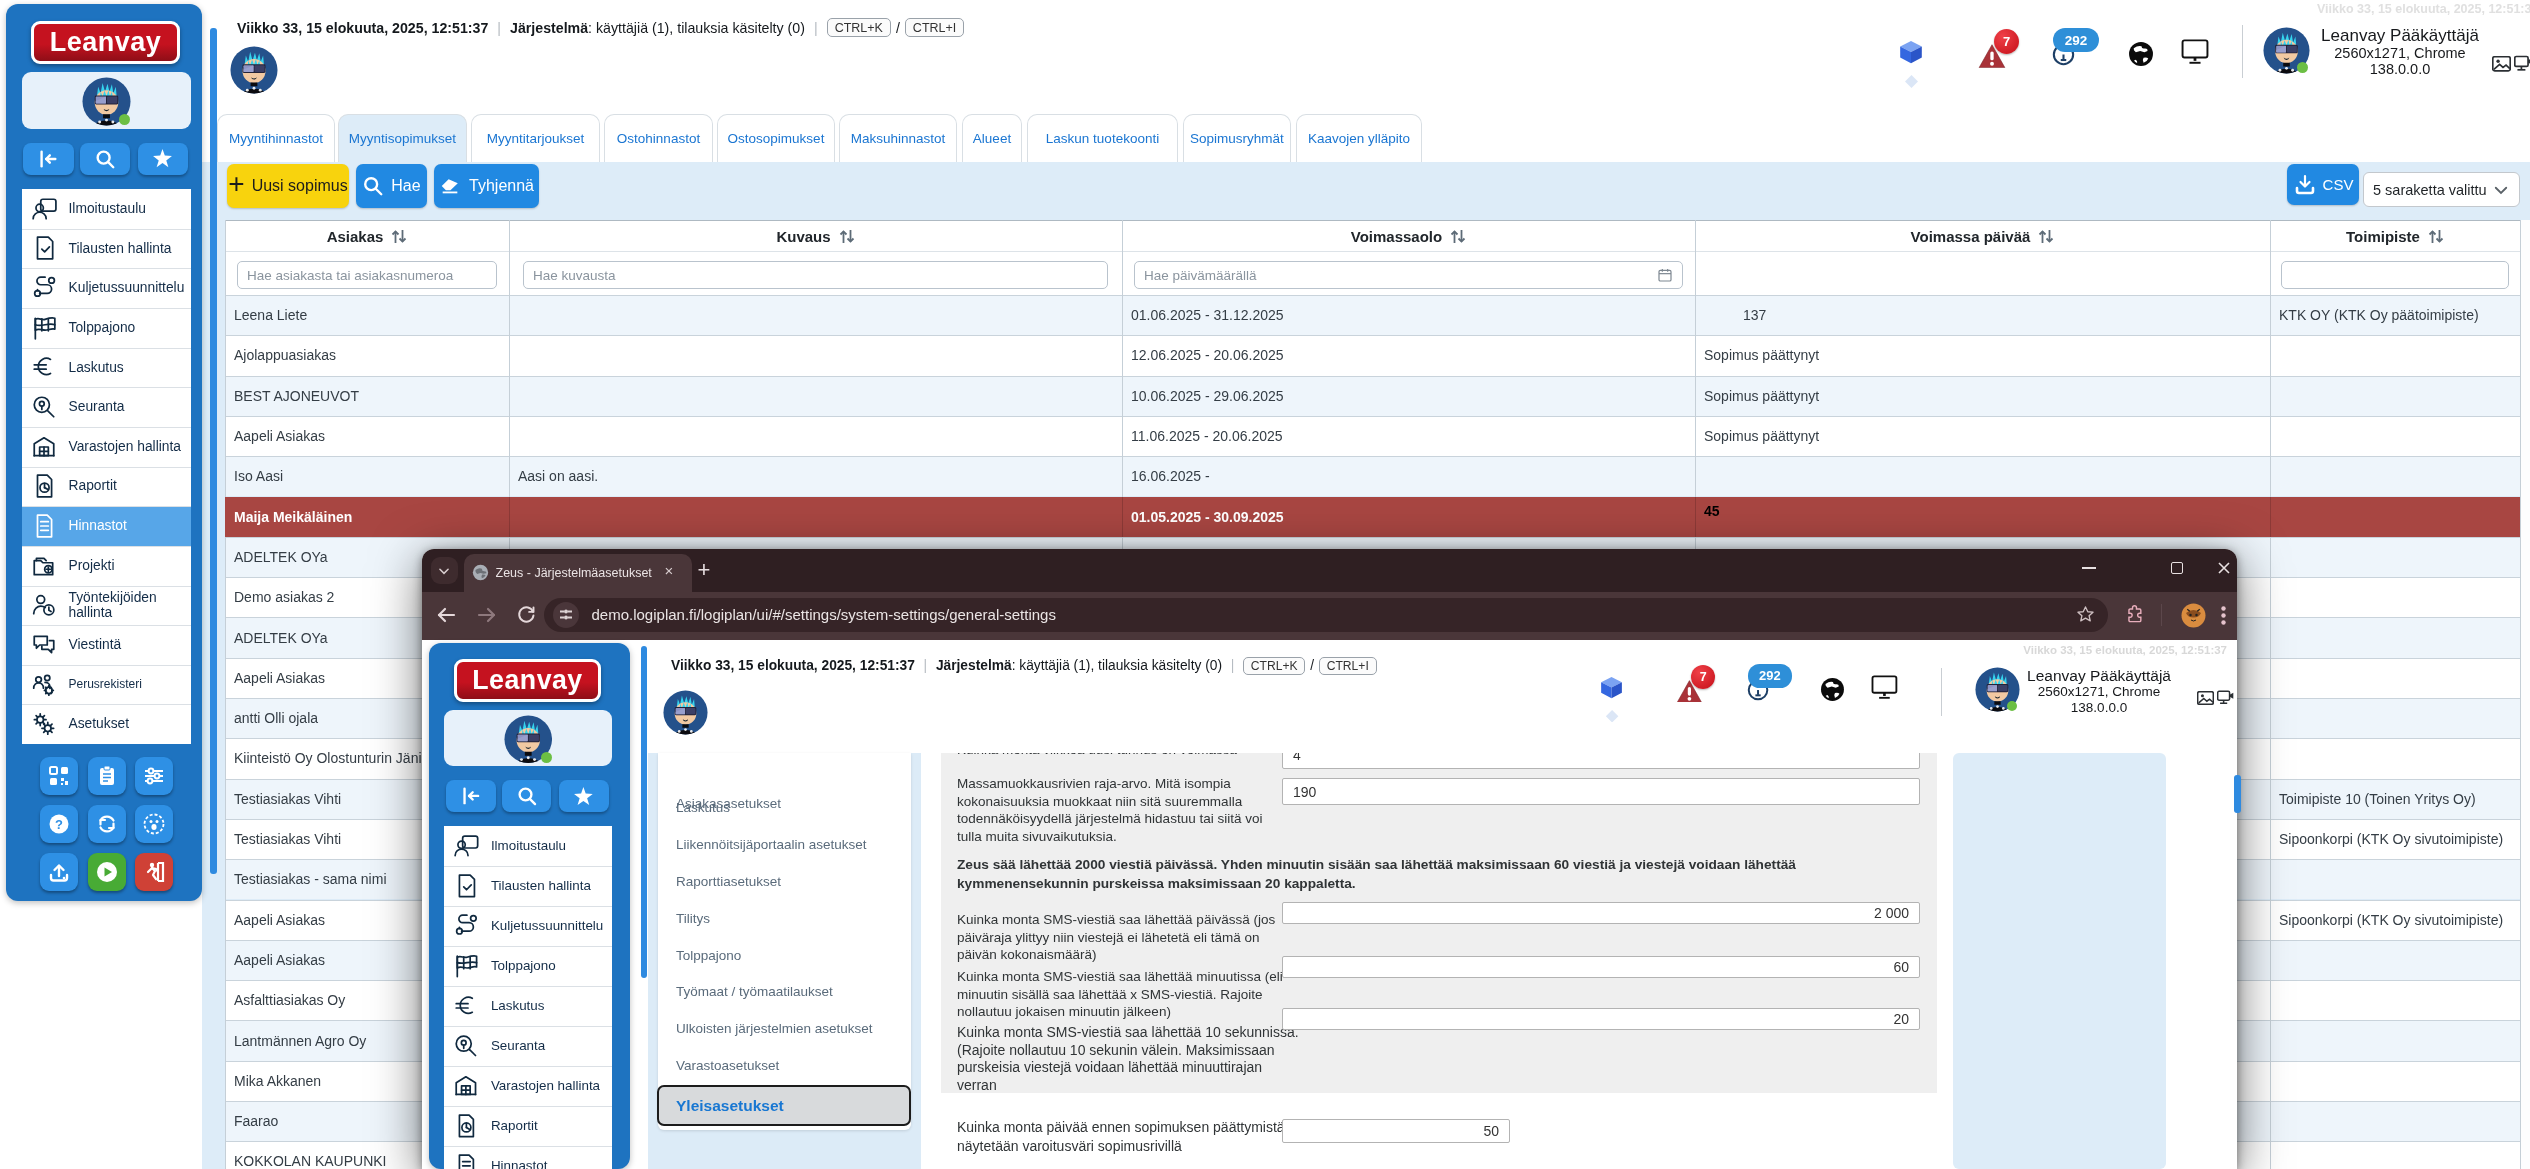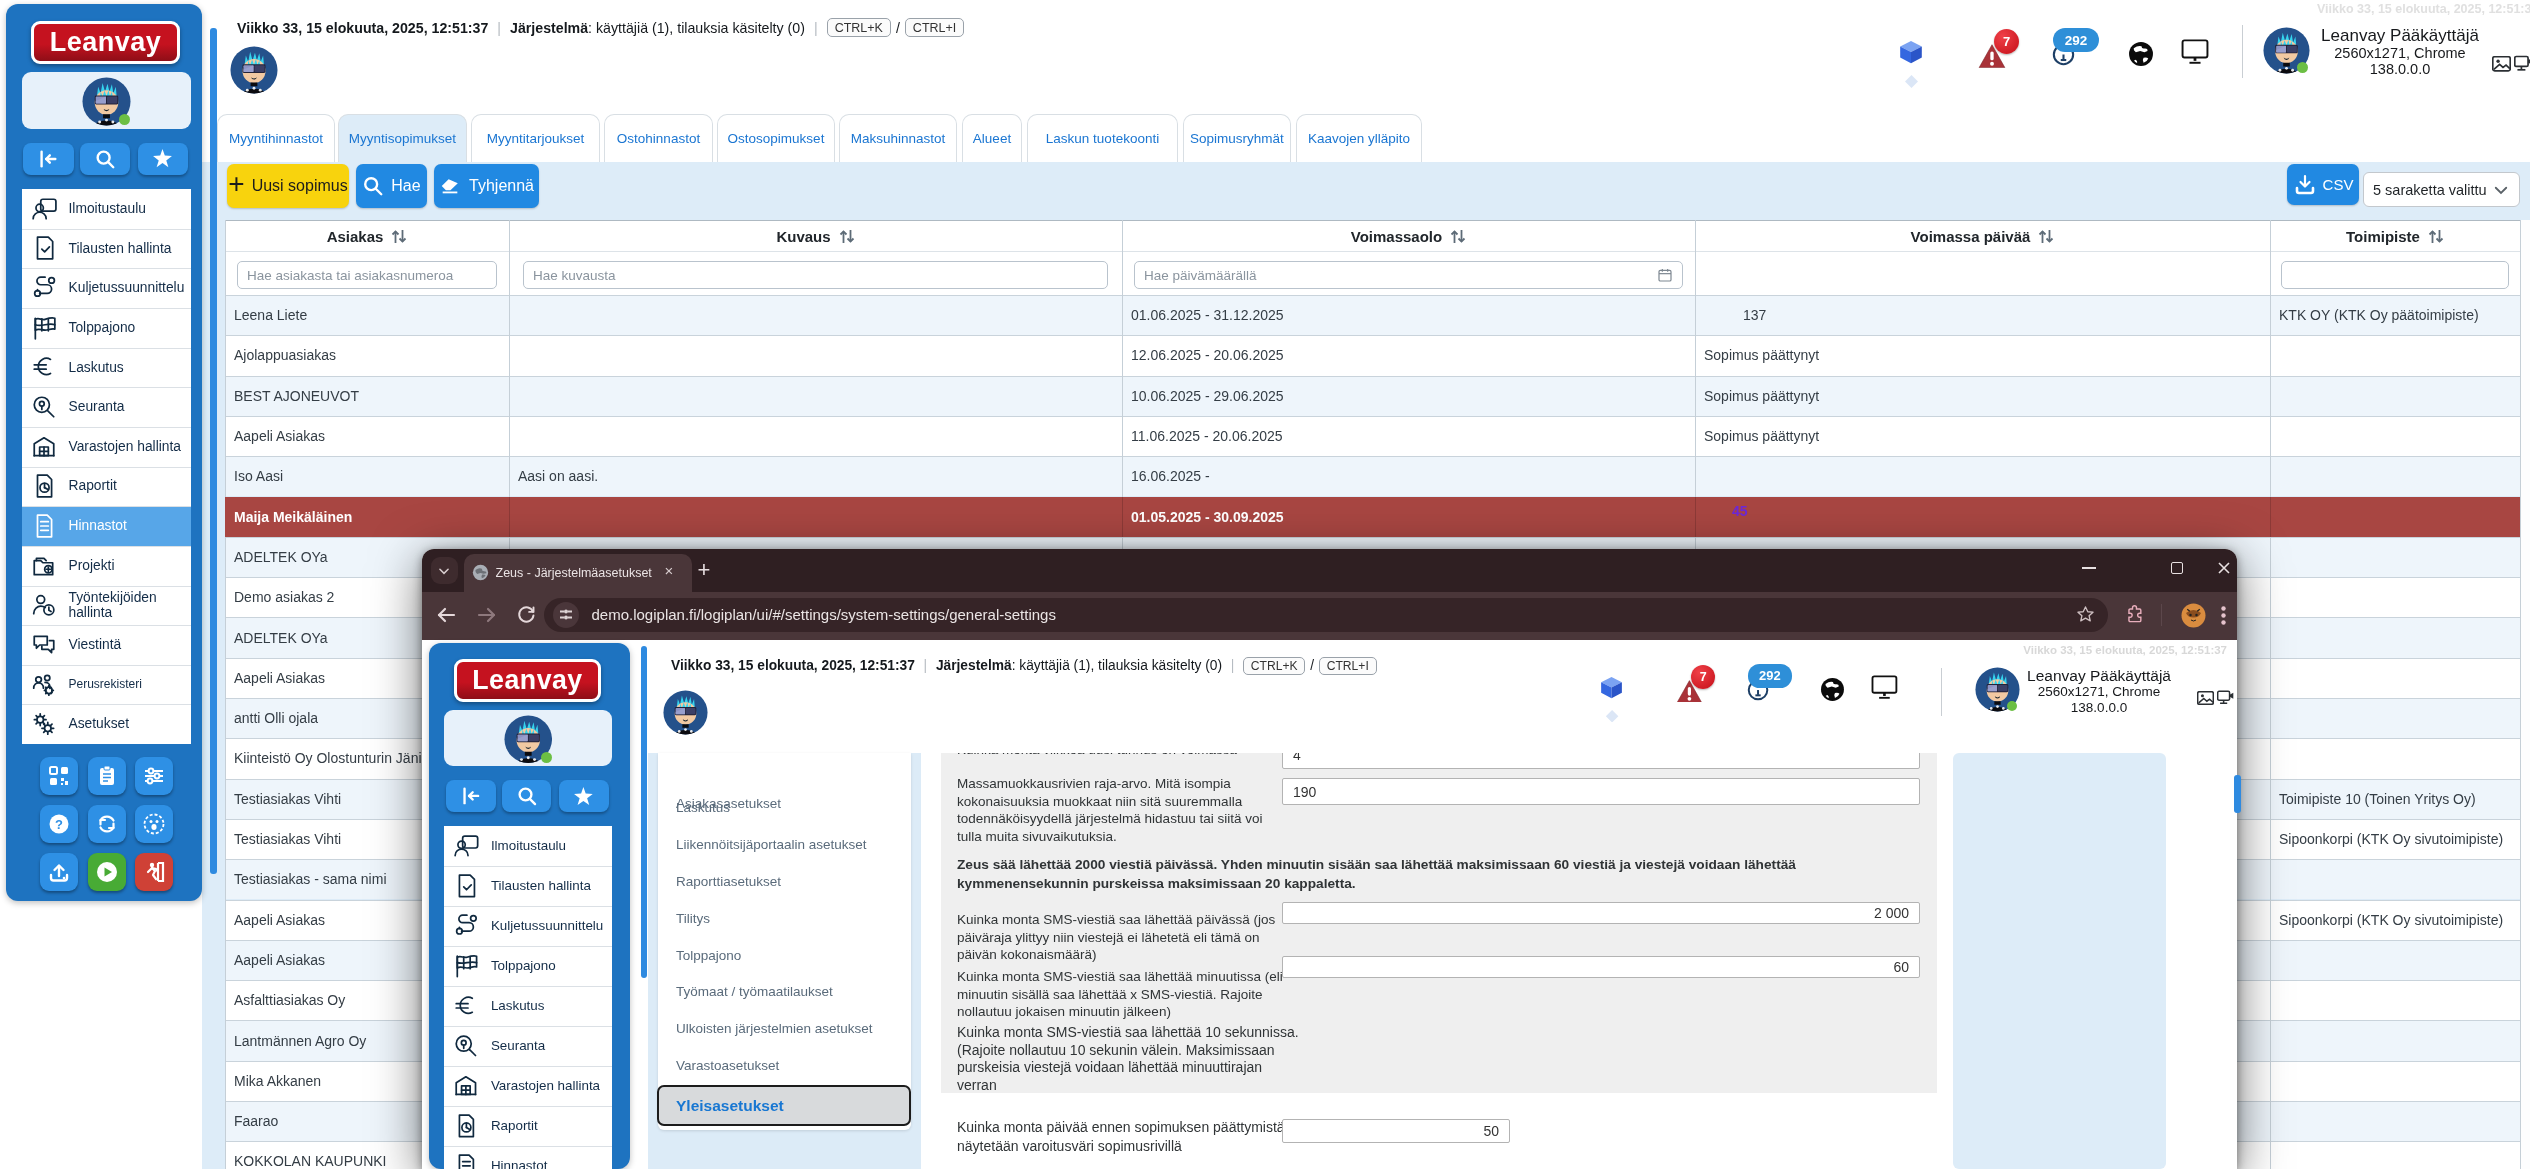--- a/index.html
+++ b/index.html
@@ -197,21 +197,21 @@
 <div class="a" style="left:1131px;top:295.0px;width:561px;height:40.3px;display:flex;align-items:center;font-size:14px;color:#343d45;font-weight:normal;">01.06.2025 - 31.12.2025</div>
 <div class="a" style="left:1131px;top:335.3px;width:561px;height:40.3px;display:flex;align-items:center;font-size:14px;color:#343d45;font-weight:normal;">12.06.2025 - 20.06.2025</div>
 <div class="a" style="left:1131px;top:375.6px;width:561px;height:40.3px;display:flex;align-items:center;font-size:14px;color:#343d45;font-weight:normal;">10.06.2025 - 29.06.2025</div>
 <div class="a" style="left:1131px;top:415.9px;width:561px;height:40.3px;display:flex;align-items:center;font-size:14px;color:#343d45;font-weight:normal;">11.06.2025 - 20.06.2025</div>
 <div class="a" style="left:1131px;top:456.2px;width:561px;height:40.3px;display:flex;align-items:center;font-size:14px;color:#343d45;font-weight:normal;">16.06.2025 -</div>
 <div class="a" style="left:1131px;top:496.5px;width:561px;height:40.3px;display:flex;align-items:center;font-size:14px;color:#fff;font-weight:bold;">01.05.2025 - 30.09.2025</div>
 <div class="a" style="left:1704px;top:295.0px;width:563px;height:40.3px;display:flex;align-items:center;font-size:14px;color:#343d45;font-weight:normal;margin-left:39px;">137</div>
 <div class="a" style="left:1704px;top:335.3px;width:563px;height:40.3px;display:flex;align-items:center;font-size:14px;color:#343d45;font-weight:normal;">Sopimus päättynyt</div>
 <div class="a" style="left:1704px;top:375.6px;width:563px;height:40.3px;display:flex;align-items:center;font-size:14px;color:#343d45;font-weight:normal;">Sopimus päättynyt</div>
 <div class="a" style="left:1704px;top:415.9px;width:563px;height:40.3px;display:flex;align-items:center;font-size:14px;color:#343d45;font-weight:normal;">Sopimus päättynyt</div>
-<div class="a" style="left:1704px;top:496.5px;width:563px;height:29px;display:flex;align-items:center;font-size:14px;color:#6d28d9;font-weight:bold;margin-left:28px;">45</div>
+<div class="a" style="left:1704px;top:496.5px;width:563px;height:29px;display:flex;align-items:center;font-size:14px;color:#000000;font-weight:bold;">45</div>
 <div class="a" style="left:2279px;top:295.0px;width:238px;height:40.3px;display:flex;align-items:center;font-size:14px;color:#343d45;font-weight:normal;">KTK OY (KTK Oy päätoimipiste)</div>
 <div class="a" style="left:2279px;top:778.5999999999999px;width:238px;height:40.3px;display:flex;align-items:center;font-size:14px;color:#343d45;font-weight:normal;">Toimipiste 10 (Toinen Yritys Oy)</div>
 <div class="a" style="left:2279px;top:818.9px;width:238px;height:40.3px;display:flex;align-items:center;font-size:14px;color:#343d45;font-weight:normal;">Sipoonkorpi (KTK Oy sivutoimipiste)</div>
 <div class="a" style="left:2279px;top:899.5px;width:238px;height:40.3px;display:flex;align-items:center;font-size:14px;color:#343d45;font-weight:normal;">Sipoonkorpi (KTK Oy sivutoimipiste)</div>
 <div class="a" style="left:237px;top:18px;font-size:14.2px;color:#15191d;white-space:nowrap;display:flex;align-items:center;z-index:1;"><span style="font-weight:bold">Viikko 33, 15 elokuuta, 2025, 12:51:37</span><span style="color:#b6bcc2;margin:0 9.0px">|</span><span style="font-weight:bold">Järjestelmä</span>: käyttäjiä (1), tilauksia käsitelty (0)<span style="color:#b6bcc2;margin:0 9.0px">|</span> <span style="display:inline-block;border:1px solid #9aa2aa;border-radius:5px;background:#fbfbfb;padding:1.5px 7.0px;font-size:12.5px;color:#333;font-weight:normal">CTRL+K</span><span style="margin:0 5.0px">/</span><span style="display:inline-block;border:1px solid #9aa2aa;border-radius:5px;background:#fbfbfb;padding:1.5px 7.0px;font-size:12.5px;color:#333;font-weight:normal">CTRL+I</span></div>
 <svg style="position:absolute;left:230px;top:46px;z-index:1" width="48" height="48" viewBox="0 0 100 100">
 <defs>
       <clipPath id="c23046">
         <circle cx="50" cy="50" r="49"></circle>
       </clipPath>
@@ -807,16 +807,17 @@
 <div class="a" style="left:16px;top:-11.5px;width:330px;height:17px;color:#303436;font-size:13.5px;line-height:17.5px;white-space:nowrap;">Kuinka monta viikkoa uusi tunnus on voimassa</div>
 <div class="a" style="left:341px;top:-11.5px;width:638px;height:28px;background:#fff;border:1px solid #b3b3b3;border-radius:2px;display:flex;align-items:center;justify-content:flex-start;padding:0 10px;font-size:14px;color:#333;">4</div>
 <div class="a" style="left:16px;top:22.5px;width:340px;height:75px;color:#303436;font-size:13.5px;line-height:17.5px;white-space:nowrap;">Massamuokkausrivien raja-arvo. Mitä isompia<br>kokonaisuuksia muokkaat niin sitä suuremmalla<br>todennäköisyydellä järjestelmä hidastuu tai siitä voi<br>tulla muita sivuvaikutuksia.</div>
 <div class="a" style="left:341px;top:25.5px;width:638px;height:27px;background:#fff;border:1px solid #b3b3b3;border-radius:2px;display:flex;align-items:center;justify-content:flex-start;padding:0 10px;font-size:14px;color:#333;">190</div>
 <div class="a" style="left:16px;top:103.5px;width:970px;height:40px;color:#303436;font-size:13.5px;line-height:17.5px;font-weight:bold;font-size:13.7px;line-height:18.5px;white-space:nowrap;">Zeus sää lähettää 2000 viestiä päivässä. Yhden minuutin sisään saa lähettää maksimissaan 60 viestiä ja viestejä voidaan lähettää<br>kymmenensekunnin purskeissa maksimissaan 20 kappaletta.</div>
 <div class="a" style="left:16px;top:158.5px;width:340px;height:56px;color:#303436;font-size:13.5px;line-height:17.5px;white-space:nowrap;">Kuinka monta SMS-viestiä saa lähettää päivässä (jos<br>päiväraja ylittyy niin viestejä ei lähetetä eli tämä on<br>päivän kokonaismäärä)</div>
 <div class="a" style="left:341px;top:149.5px;width:638px;height:22px;background:#fff;border:1px solid #b3b3b3;border-radius:2px;display:flex;align-items:center;justify-content:flex-end;padding:0 10px;font-size:14px;color:#333;">2 000</div>
 <div class="a" style="left:16px;top:215.5px;width:340px;height:56px;color:#303436;font-size:13.5px;line-height:17.5px;white-space:nowrap;">Kuinka monta SMS-viestiä saa lähettää minuutissa (eli<br>minuutin sisällä saa lähettää x SMS-viestiä. Rajoite<br>nollautuu jokaisen minuutin jälkeen)</div>
 <div class="a" style="left:341px;top:203.5px;width:638px;height:22px;background:#fff;border:1px solid #b3b3b3;border-radius:2px;display:flex;align-items:center;justify-content:flex-end;padding:0 10px;font-size:14px;color:#333;">60</div>
 <div class="a" style="left:16px;top:271.5px;width:340px;height:72px;color:#303436;font-size:14px;line-height:17.5px;white-space:nowrap;">Kuinka monta SMS-viestiä saa lähettää 10 sekunnissa.<br>(Rajoite nollautuu 10 sekunin välein. Maksimissaan<br>purskeisia viestejä voidaan lähettää minuuttirajan<br>verran</div>
+<div class="a" style="left:341px;top:255.5px;width:638px;height:22px;background:#fff;border:1px solid #b3b3b3;border-radius:2px;display:flex;align-items:center;justify-content:flex-end;padding:0 10px;font-size:14px;color:#333;">20</div>
 </div>
 <div class="a" style="left:957px;top:1118px;width:330px;height:40px;z-index:11;color:#303436;font-size:14px;line-height:19px;white-space:nowrap;">Kuinka monta päivää ennen sopimuksen päättymistä<br>näytetään varoitusväri sopimusrivillä</div>
 <div class="a" style="left:1282px;top:1119px;width:228px;height:24px;z-index:11;background:#fff;border:1px solid #b3b3b3;border-radius:2px;display:flex;align-items:center;justify-content:flex-end;padding:0 10px;font-size:14px;color:#333;">50</div>
 <div class="a" style="left:1953px;top:752.5px;width:213px;height:416.5px;z-index:11;background:#ddecf8;border-radius:6px;"></div>
 <div class="a" style="left:2234px;top:775px;width:7px;height:38px;z-index:11;background:#2e8ae0;border-radius:3px;"></div>
 </body></html>

